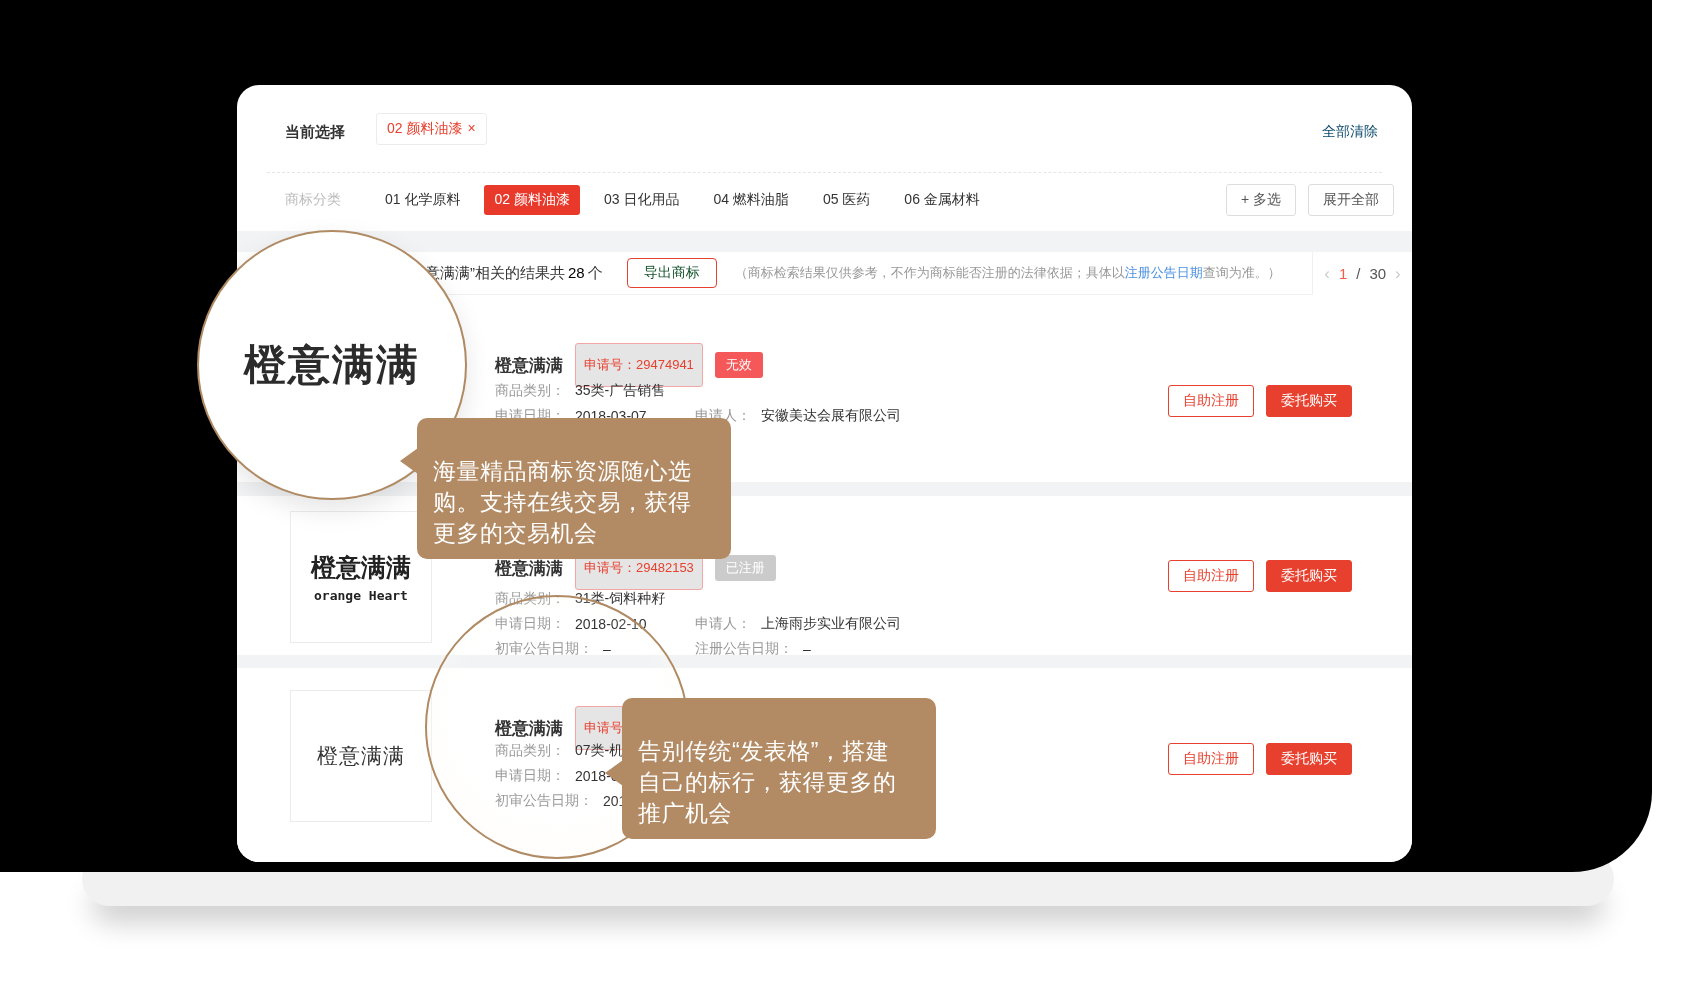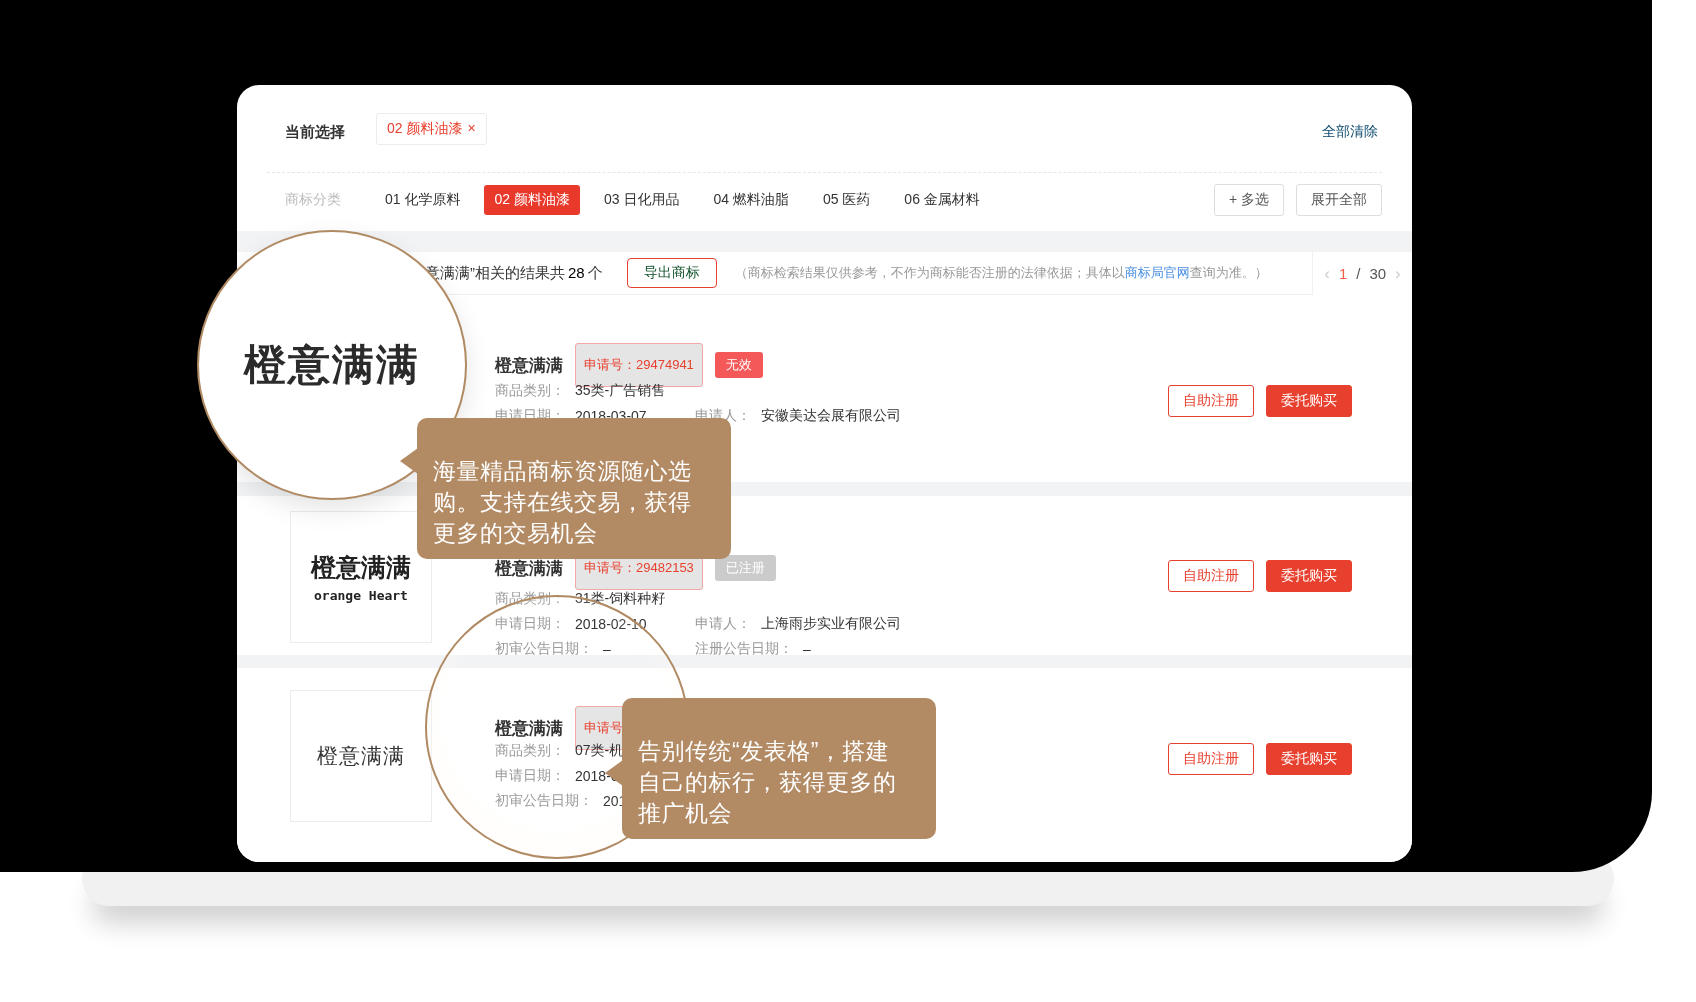--- a/index.html
+++ b/index.html
@@ -18,21 +18,21 @@
   .band-a{top:146px;height:21px;}
   .band-b{top:397px;height:14px;}
   .band-c{top:570px;height:13px;}
   
   .cur-label{position:absolute;left:48px;top:38px;font-size:15px;font-weight:bold;color:#333;}
   .chip{position:absolute;left:139px;top:28px;border:1px solid #ececec;border-radius:3px;
         padding:6px 10px;font-size:14px;color:#e8402e;background:#fff;cursor:pointer;}
   .chip .x{margin-left:5px;}
   .clear-all{position:absolute;right:34px;top:38px;font-size:14px;color:#0c4a6e;cursor:pointer;}
   .dash{position:absolute;left:30px;right:30px;top:87px;border-top:1px dashed #e6e6e6;}
-  .cat-row{position:absolute;left:48px;right:30px;top:98px;height:34px;display:flex;align-items:center;}
+  .cat-row{position:absolute;left:48px;right:18px;top:98px;height:34px;display:flex;align-items:center;}
   .cat-label{color:#bbb;font-size:14px;margin-right:34px;}
   .cat-item{font-size:14px;color:#333;margin-right:14px;padding:6px 10px;cursor:pointer;white-space:nowrap;}
   .cat-item.active{background:#e8392b;color:#fff;border-radius:3px;}
   .cat-spacer{flex:1;}
   .top-btn{border:1px solid #ddd;border-radius:3px;background:#fff;color:#555;
            font-size:14px;padding:6px 14px;margin-left:12px;cursor:pointer;white-space:nowrap;}
   
   .results-bar{position:absolute;left:0;right:0;top:167px;height:43px;background:#fff;
                border-bottom:1px solid #f0f0f0;display:flex;align-items:center;padding-left:48px;box-sizing:border-box;}
   .results-text{font-size:15px;color:#333;white-space:nowrap;}
@@ -120,21 +120,21 @@
       <span class="cat-item">05 医药</span>
       <span class="cat-item">06 金属材料</span>
       <span class="cat-spacer"></span>
       <span class="top-btn">+ 多选</span>
       <span class="top-btn">展开全部</span>
     </div>
 
     <div class="results-bar">
       <span class="results-text"><span>当前分类下检索到“橙意满满”相关的结果共</span><span class="count">28</span><span>个</span></span>
       <span class="export-btn">导出商标</span>
-      <span class="disclaimer"><span>（商标检索结果仅供参考，不作为商标能否注册的法律依据；具体以</span><span class="link">商标局官网</span><span>查询为准。）</span></span>
+      <span class="disclaimer"><span>（商标检索结果仅供参考，不作为商标能否注册的法律依据；具体以</span><span class="link">注册公告日期</span><span>查询为准。）</span></span>
     </div>
     <div class="pager">
       <span class="pg-arrow">‹</span>
       <span class="pg-cur">1</span>
       <span class="pg-rest">/</span>
       <span class="pg-rest">30</span>
       <span class="pg-arrow">›</span>
     </div>
 
     <div class="row row1">

